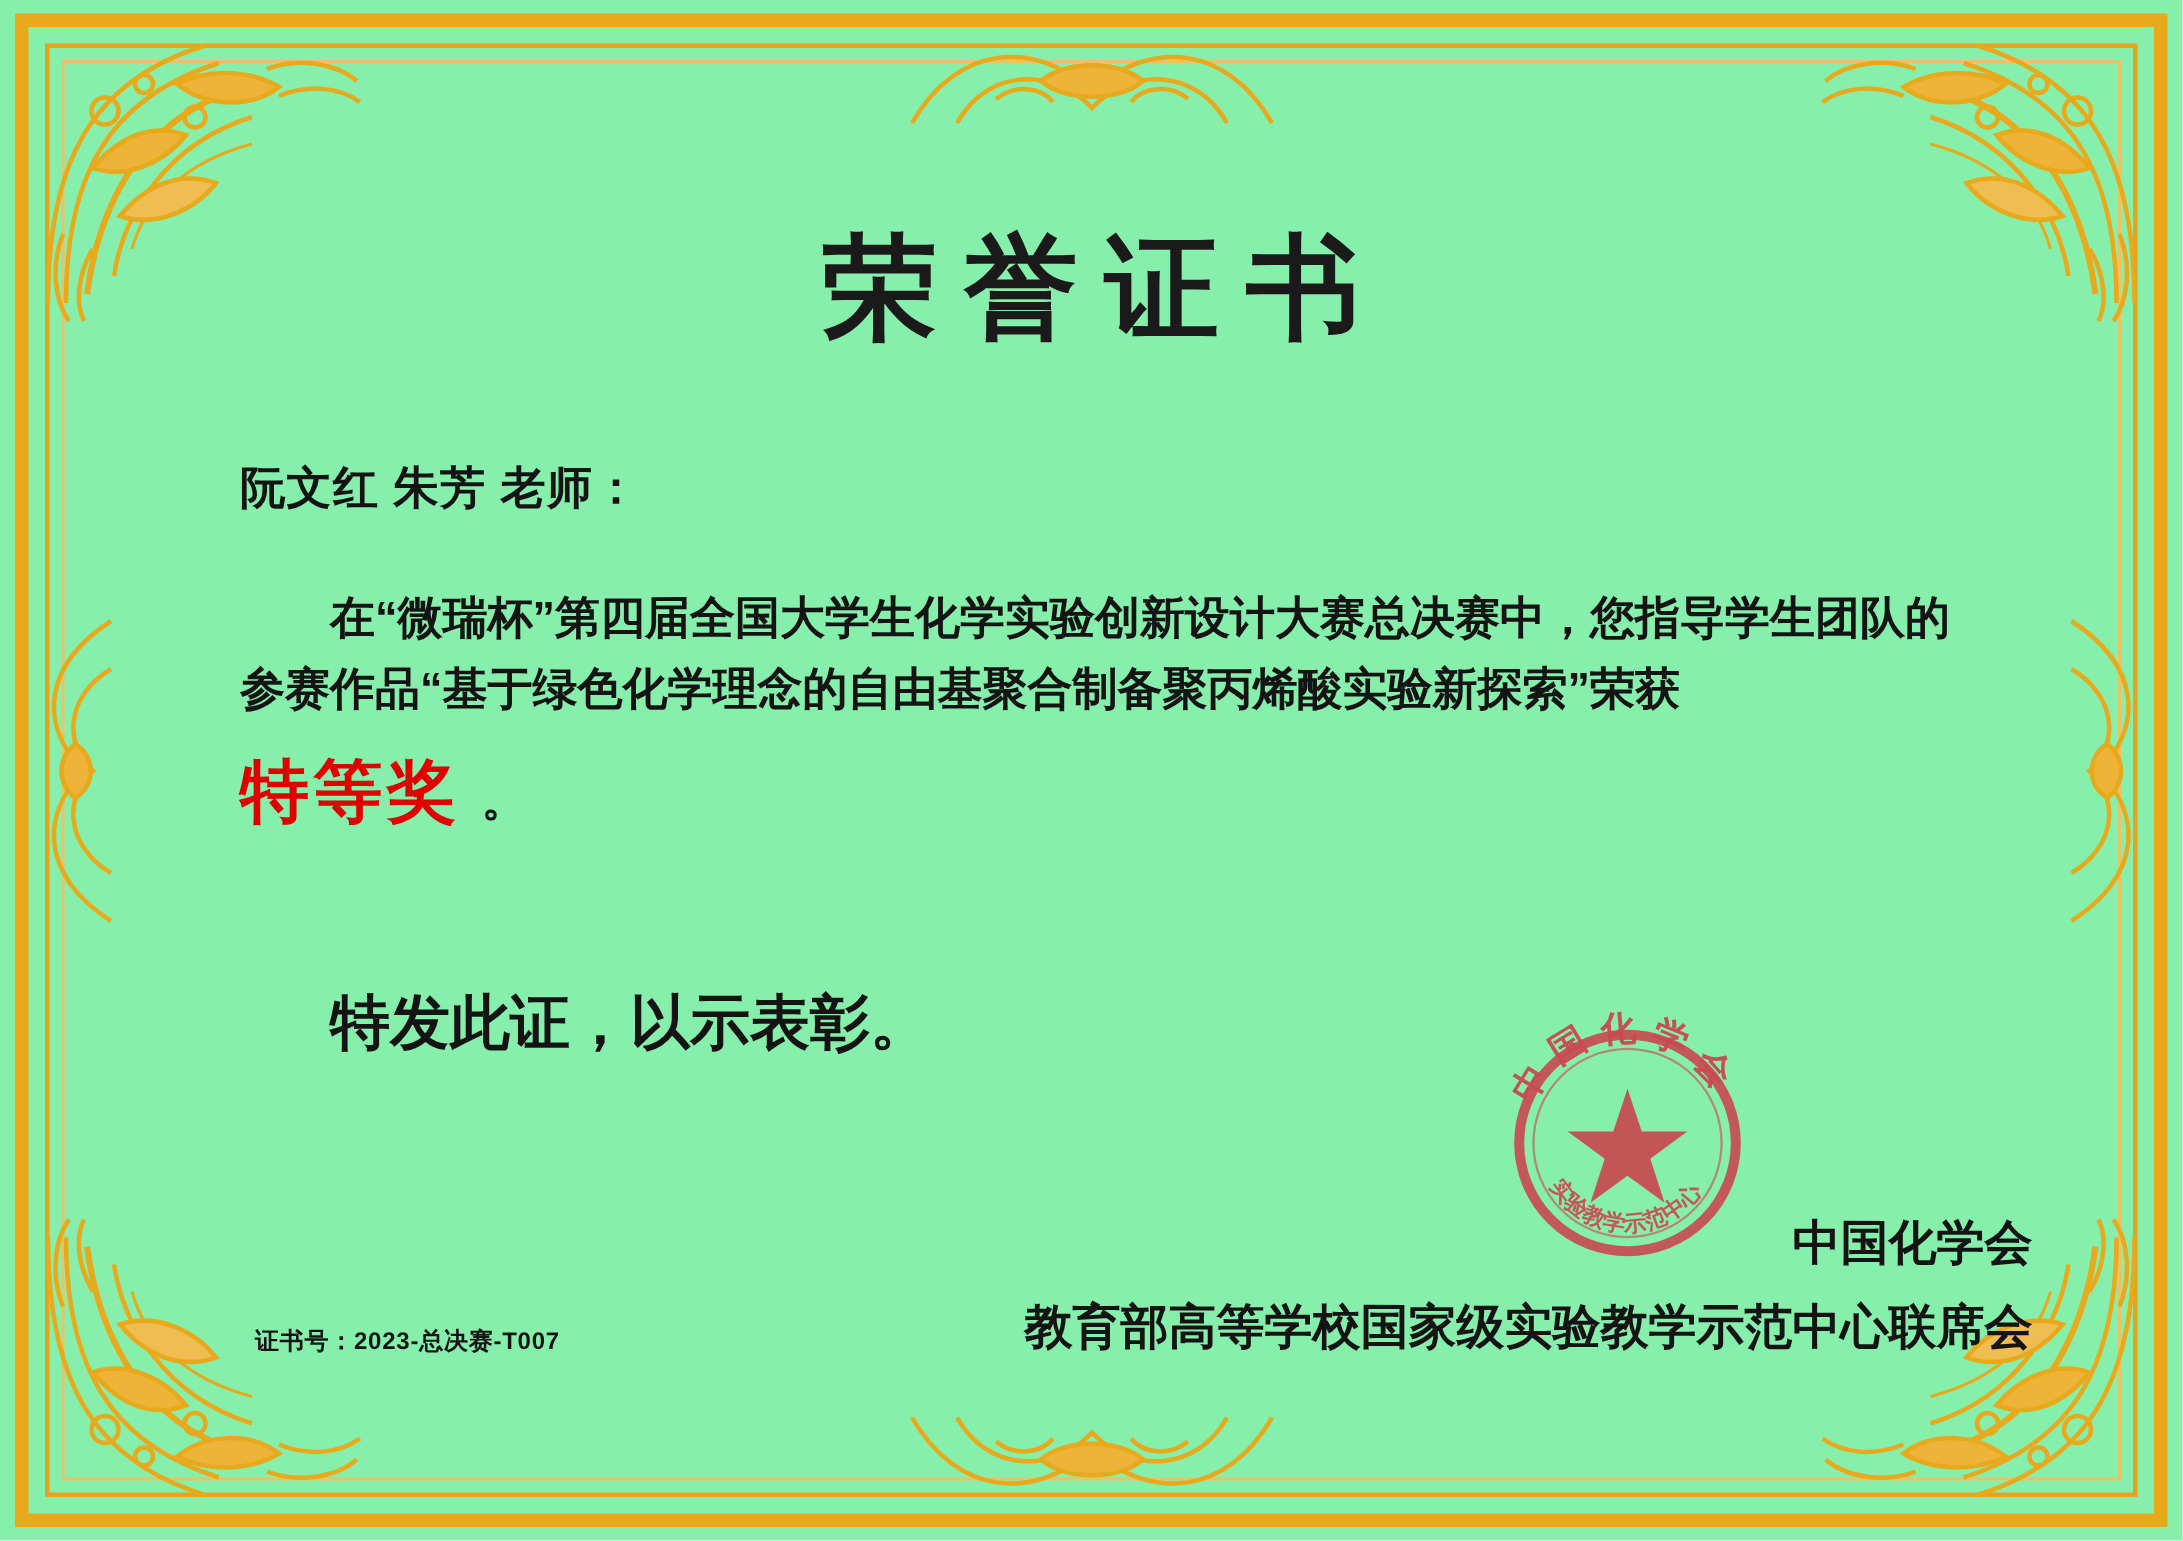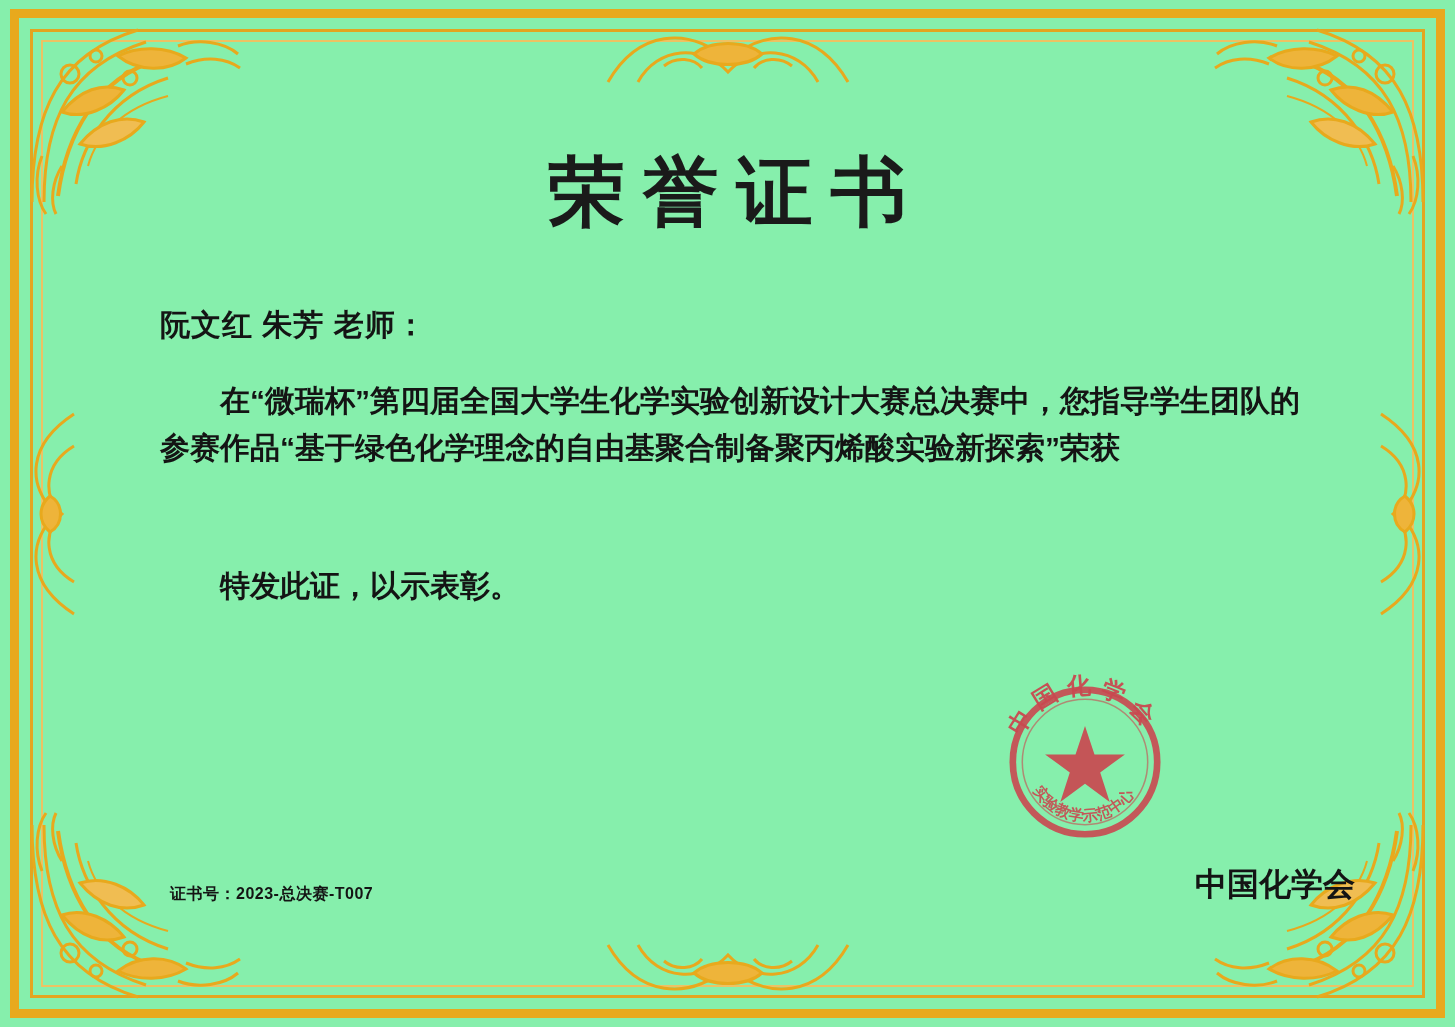--- a/index.html
+++ b/index.html
@@ -63,21 +63,21 @@
   }
   .recipient {
     margin-top: 60px;
     margin-left: 100px;
     font-size: 30px;
     font-weight: 700;
     color: #141414;
     letter-spacing: 1px;
   }
   .body-text {
-    margin-top: 32px;
+    margin-top: 44px;
     margin-left: 100px;
     margin-right: 95px;
     font-size: 30px;
     font-weight: 700;
     color: #141414;
     line-height: 1.55;
     text-align: justify;
     text-indent: 60px;
   }
   .award-line {
@@ -95,21 +95,21 @@
   }
   .award-period {
     font-size: 30px;
     font-weight: 700;
     color: #141414;
     margin-left: 14px;
   }
   .closing {
     margin-top: 95px;
     margin-left: 160px;
-    font-size: 30px;
+    font-size: 40px;
     font-weight: 700;
     color: #141414;
   }
   .signature {
     position: absolute;
     right: 40px;
     bottom: 55px;
     text-align: right;
     font-size: 32px;
     font-weight: 700;
@@ -257,20 +257,24 @@
   </svg>
 
   <div class="content">
 
     <div class="title">荣誉证书</div>
 
     <div class="recipient">阮文红 朱芳 老师：</div>
 
     <div class="body-text">在“微瑞杯”第四届全国大学生化学实验创新设计大赛总决赛中，您指导学生团队的参赛作品“基于绿色化学理念的自由基聚合制备聚丙烯酸实验新探索”荣获</div>
 
+    <div class="award-line">
+      <span class="award-name">特等奖</span>
+      <span class="award-period">。</span>
+    </div>
 
     <div class="closing">特发此证，以示表彰。</div>
 
     <svg class="seal" viewBox="0 0 200 200">
       <defs>
         <path id="sealArcTop" d="M 28 100 A 72 72 0 0 1 172 100"></path>
         <path id="sealArcBottom" d="M 38 100 A 62 62 0 0 0 162 100"></path>
       </defs>
       <circle cx="100" cy="100" r="76" fill="none" stroke="#d8243c" stroke-width="7" opacity="0.9"></circle>
       <circle cx="100" cy="100" r="66" fill="none" stroke="#d8243c" stroke-width="1.6" opacity="0.6"></circle>
@@ -278,17 +282,18 @@
       <text font-size="25" font-weight="bold" fill="#d8243c" font-family="'DejaVu Sans', sans-serif" opacity="0.95">
         <textPath href="#sealArcTop" startOffset="12%">中 国 化 学 会</textPath>
       </text>
       <text font-size="16" font-weight="bold" fill="#d8243c" font-family="'DejaVu Sans', sans-serif" opacity="0.9">
         <textPath href="#sealArcBottom" startOffset="16%">实验教学示范中心</textPath>
       </text>
     </svg>
 
     <div class="signature">
       <div>中国化学会</div>
+      <div>教育部高等学校国家级实验教学示范中心联席会</div>
     </div>
 
     <div class="serial">证书号：2023-总决赛-T007</div>
   </div>
 </div>
 
 </body></html>

